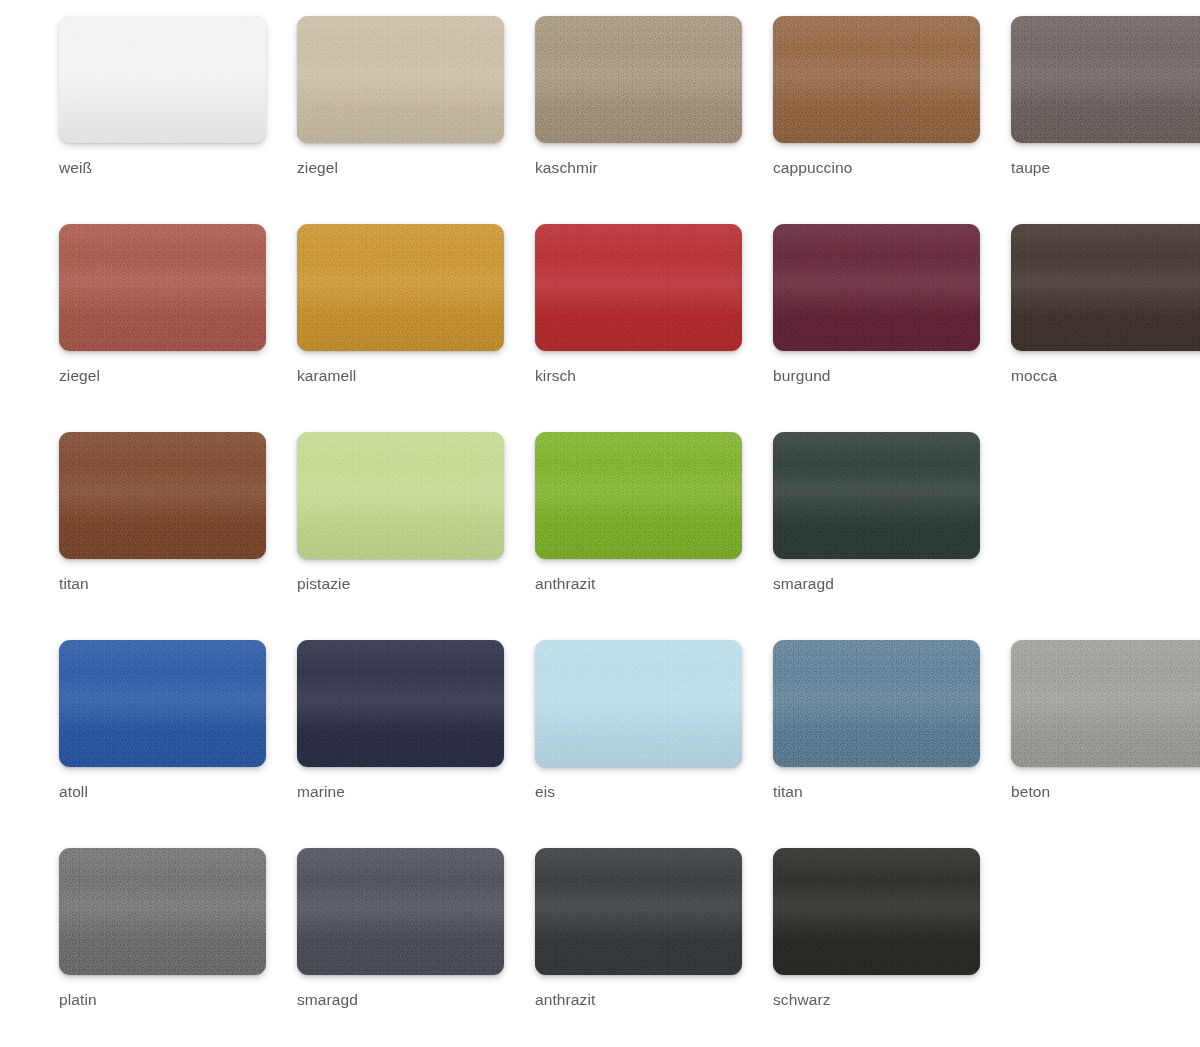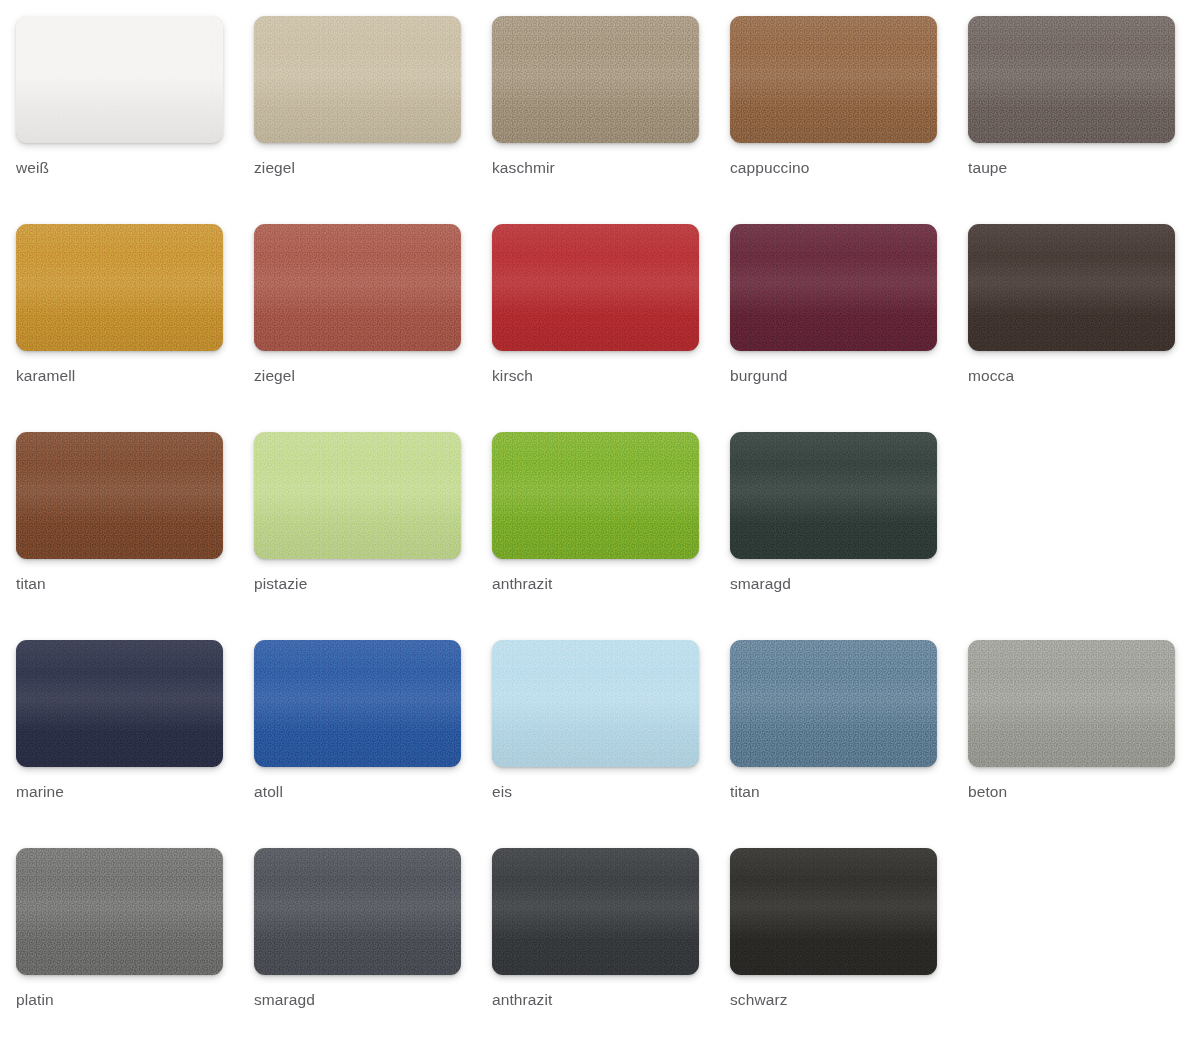--- a/index.html
+++ b/index.html
@@ -21,20 +21,21 @@
     position: relative;
     width: 1200px;
     height: 1047px;
     padding: 16px 0 0 16px;
   }
 
   .swatch-row {
     display: flex;
     flex-direction: row;
     height: 208px;
+    margin-left: 43px;
   }
 
   .swatch-cell {
     width: 238px;
     flex: 0 0 238px;
     position: relative;
   }
 
   .swatch-chip {
     position: relative;
@@ -112,28 +113,28 @@
         <div class="swatch-chip" style="background-color: rgb(145, 101, 67);"></div>
         <div class="swatch-label">cappuccino</div>
       </div>
       <div class="swatch-cell">
         <div class="swatch-chip" style="background-color: rgb(109, 98, 94);"></div>
         <div class="swatch-label">taupe</div>
       </div>
     </div>
     <div class="swatch-row">
       <div class="swatch-cell">
+        <div class="swatch-chip" style="background-color: rgb(167, 87, 73);"></div>
+        <div class="swatch-label">ziegel</div>
+      </div>
+      <div class="swatch-cell">
         <div class="swatch-chip" style="background-color: rgb(200, 146, 47);"></div>
         <div class="swatch-label">karamell</div>
       </div>
       <div class="swatch-cell">
-        <div class="swatch-chip" style="background-color: rgb(167, 87, 73);"></div>
-        <div class="swatch-label">ziegel</div>
-      </div>
-      <div class="swatch-cell">
         <div class="swatch-chip" style="background-color: rgb(181, 43, 47);"></div>
         <div class="swatch-label">kirsch</div>
       </div>
       <div class="swatch-cell">
         <div class="swatch-chip" style="background-color: rgb(98, 36, 54);"></div>
         <div class="swatch-label">burgund</div>
       </div>
       <div class="swatch-cell">
         <div class="swatch-chip" style="background-color: rgb(64, 52, 47);"></div>
         <div class="swatch-label">mocca</div>
@@ -152,28 +153,28 @@
         <div class="swatch-chip" style="background-color: rgb(124, 176, 41);"></div>
         <div class="swatch-label">anthrazit</div>
       </div>
       <div class="swatch-cell">
         <div class="swatch-chip" style="background-color: rgb(47, 60, 55);"></div>
         <div class="swatch-label">smaragd</div>
       </div>
     </div>
     <div class="swatch-row">
       <div class="swatch-cell">
+        <div class="swatch-chip" style="background-color: rgb(42, 88, 162);"></div>
+        <div class="swatch-label">atoll</div>
+      </div>
+      <div class="swatch-cell">
         <div class="swatch-chip" style="background-color: rgb(43, 47, 70);"></div>
         <div class="swatch-label">marine</div>
       </div>
       <div class="swatch-cell">
-        <div class="swatch-chip" style="background-color: rgb(42, 88, 162);"></div>
-        <div class="swatch-label">atoll</div>
-      </div>
-      <div class="swatch-cell">
         <div class="swatch-chip" style="background-color: rgb(185, 220, 235);"></div>
         <div class="swatch-label">eis</div>
       </div>
       <div class="swatch-cell">
         <div class="swatch-chip" style="background-color: rgb(94, 125, 149);"></div>
         <div class="swatch-label">titan</div>
       </div>
       <div class="swatch-cell">
         <div class="swatch-chip" style="background-color: rgb(157, 157, 151);"></div>
         <div class="swatch-label">beton</div>

